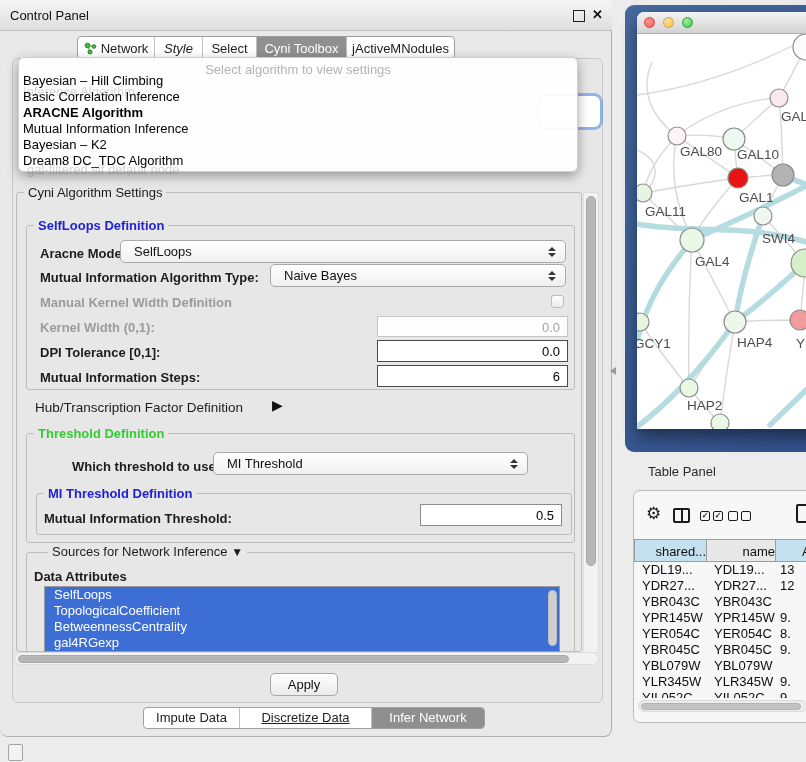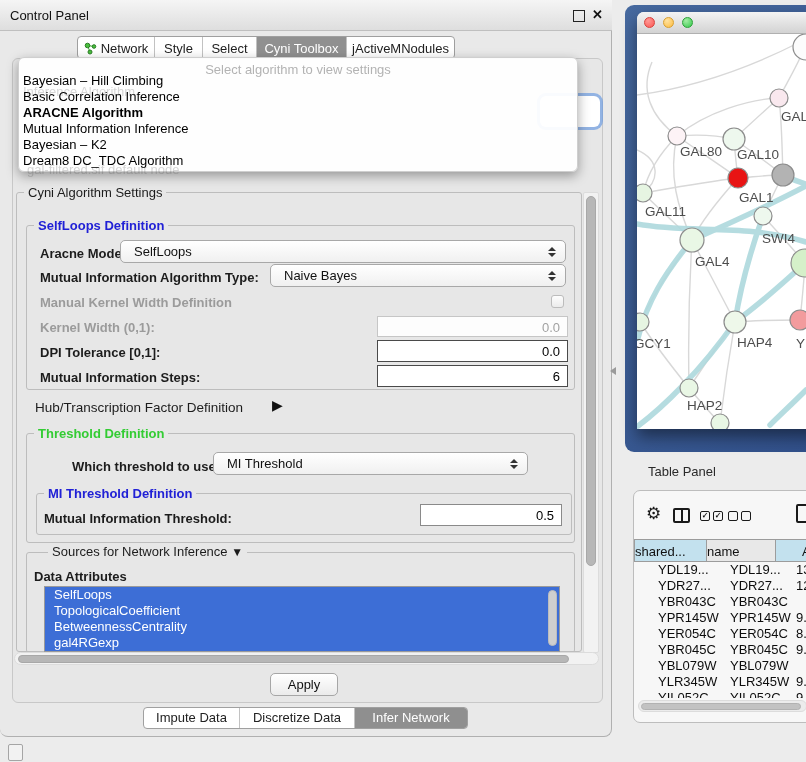--- a/index.html
+++ b/index.html
@@ -97,26 +97,26 @@
   
   .tp-title{left:648px;top:464px;font-size:13px;color:#2a2a2a;}
   .tbl-win{left:633px;top:490px;width:190px;height:233px;background:#f7f7f7;border:1px solid #bdbdbd;
       border-radius:7px;box-sizing:border-box;}
   .gear{font-size:17px;color:#1a1a1a;line-height:17px;}
   .colicon{width:17px;height:15px;border:2px solid #1a1a1a;border-radius:2px;box-sizing:border-box;}
   .colicon i{position:absolute;left:6px;top:0;width:2px;height:11px;background:#1a1a1a;display:block;}
   .cb{width:10px;height:10px;border:1.5px solid #1a1a1a;border-radius:2px;box-sizing:border-box;
       font-size:8px;line-height:8px;text-align:center;color:#1a1a1a;font-weight:bold;}
   .fileicon{width:16px;height:19px;border:2px solid #1a1a1a;border-radius:2px;box-sizing:border-box;}
-  .th{height:23px;line-height:23px;font-size:13px;text-align:left;border:1px solid #9c9c9c;
+  .th{height:23px;line-height:23px;font-size:13px;text-align:right;border:1px solid #9c9c9c;
       box-sizing:border-box;overflow:hidden;color:#111;}
   .th.blue{background:#c3e1ee;}
   .th.gray{background:#e8e8e8;border-left:none;border-right:none;}
   .trow{height:16px;line-height:16px;font-size:13px;font-weight:500;color:#0d0d0d;white-space:nowrap;}
-  .trow span{position:absolute;margin-left:16px;}
+  .trow span{position:absolute;}
   .tc1{left:8px;}  .tc2{left:80px;}  .tc3{left:146px;}
 
   .mini-sq{left:8px;top:744px;width:15px;height:17px;border:1.5px solid #a5a5a5;border-radius:2px;background:#f2f2f2;box-sizing:border-box;}
   .corner-tick{left:1px;top:0;width:2px;height:7px;background:#555;}
 
   svg text{font-family:"Liberation Sans",sans-serif;}
 </style>
 </head>
 <body>
 
@@ -135,21 +135,21 @@
       <div class="tab" style="width:76px;">
         <svg width="13" height="13" viewBox="0 0 13 13">
           <line x1="3.5" y1="3.5" x2="10" y2="4.5" stroke="#3aa832" stroke-width="1"></line>
           <line x1="3.5" y1="3.5" x2="6" y2="10" stroke="#3aa832" stroke-width="1"></line>
           <circle cx="3.5" cy="3.5" r="2.3" fill="#49c03e" stroke="#2c7d26"></circle>
           <circle cx="10" cy="4.5" r="1.8" fill="#49c03e" stroke="#2c7d26"></circle>
           <circle cx="6" cy="10" r="2" fill="#49c03e" stroke="#2c7d26"></circle>
         </svg>
         <span>Network</span>
       </div>
-      <div class="tab" style="width:48px;">
+      <div class="tab" style="width:48px;font-style:italic;">
           <span>Style</span>
         </div>
       <div class="tab" style="width:54px;">
           <span>Select</span>
         </div>
       <div class="tab sel" style="width:90px;">
           <span>Cyni Toolbox</span>
         </div>
       <div class="tab" style="width:108px;">
           <span>jActiveMNodules</span>
@@ -234,21 +234,21 @@
       <div class="abs sb-thumb" style="left:2px;top:3px;width:10px;height:370px;"></div>
     </div>
     <div class="abs sb-track-v" style="left:14px;top:652px;width:585px;height:13px;border-radius:7px;">
       <div class="abs sb-thumb" style="left:3px;top:2px;width:551px;height:8px;"></div>
     </div>
 
     <div class="abs btn" style="left:270px;top:673px;width:68px;height:23px;">Apply</div>
 
     <div class="abs btabbar">
       <div class="btab" style="width:95px;">Impute Data</div>
-      <div class="btab" style="width:115px;">Discretize Data</div>
+      <div class="btab" style="width:132px;text-decoration:underline;">Discretize Data</div>
       <div class="btab sel" style="width:113px;">Infer Network</div>
     </div>
   </div>
 
   <div class="abs focus-combo"></div>
 
   <div class="abs popup">
     <span class="ghost" style="left:4px;top:26px;">Inference Algorithm</span>
     <span class="ghost" style="left:8px;top:104px;">gal-filtered.sif default node</span>
     <div class="abs pop-ph">Select algorithm to view settings</div>

